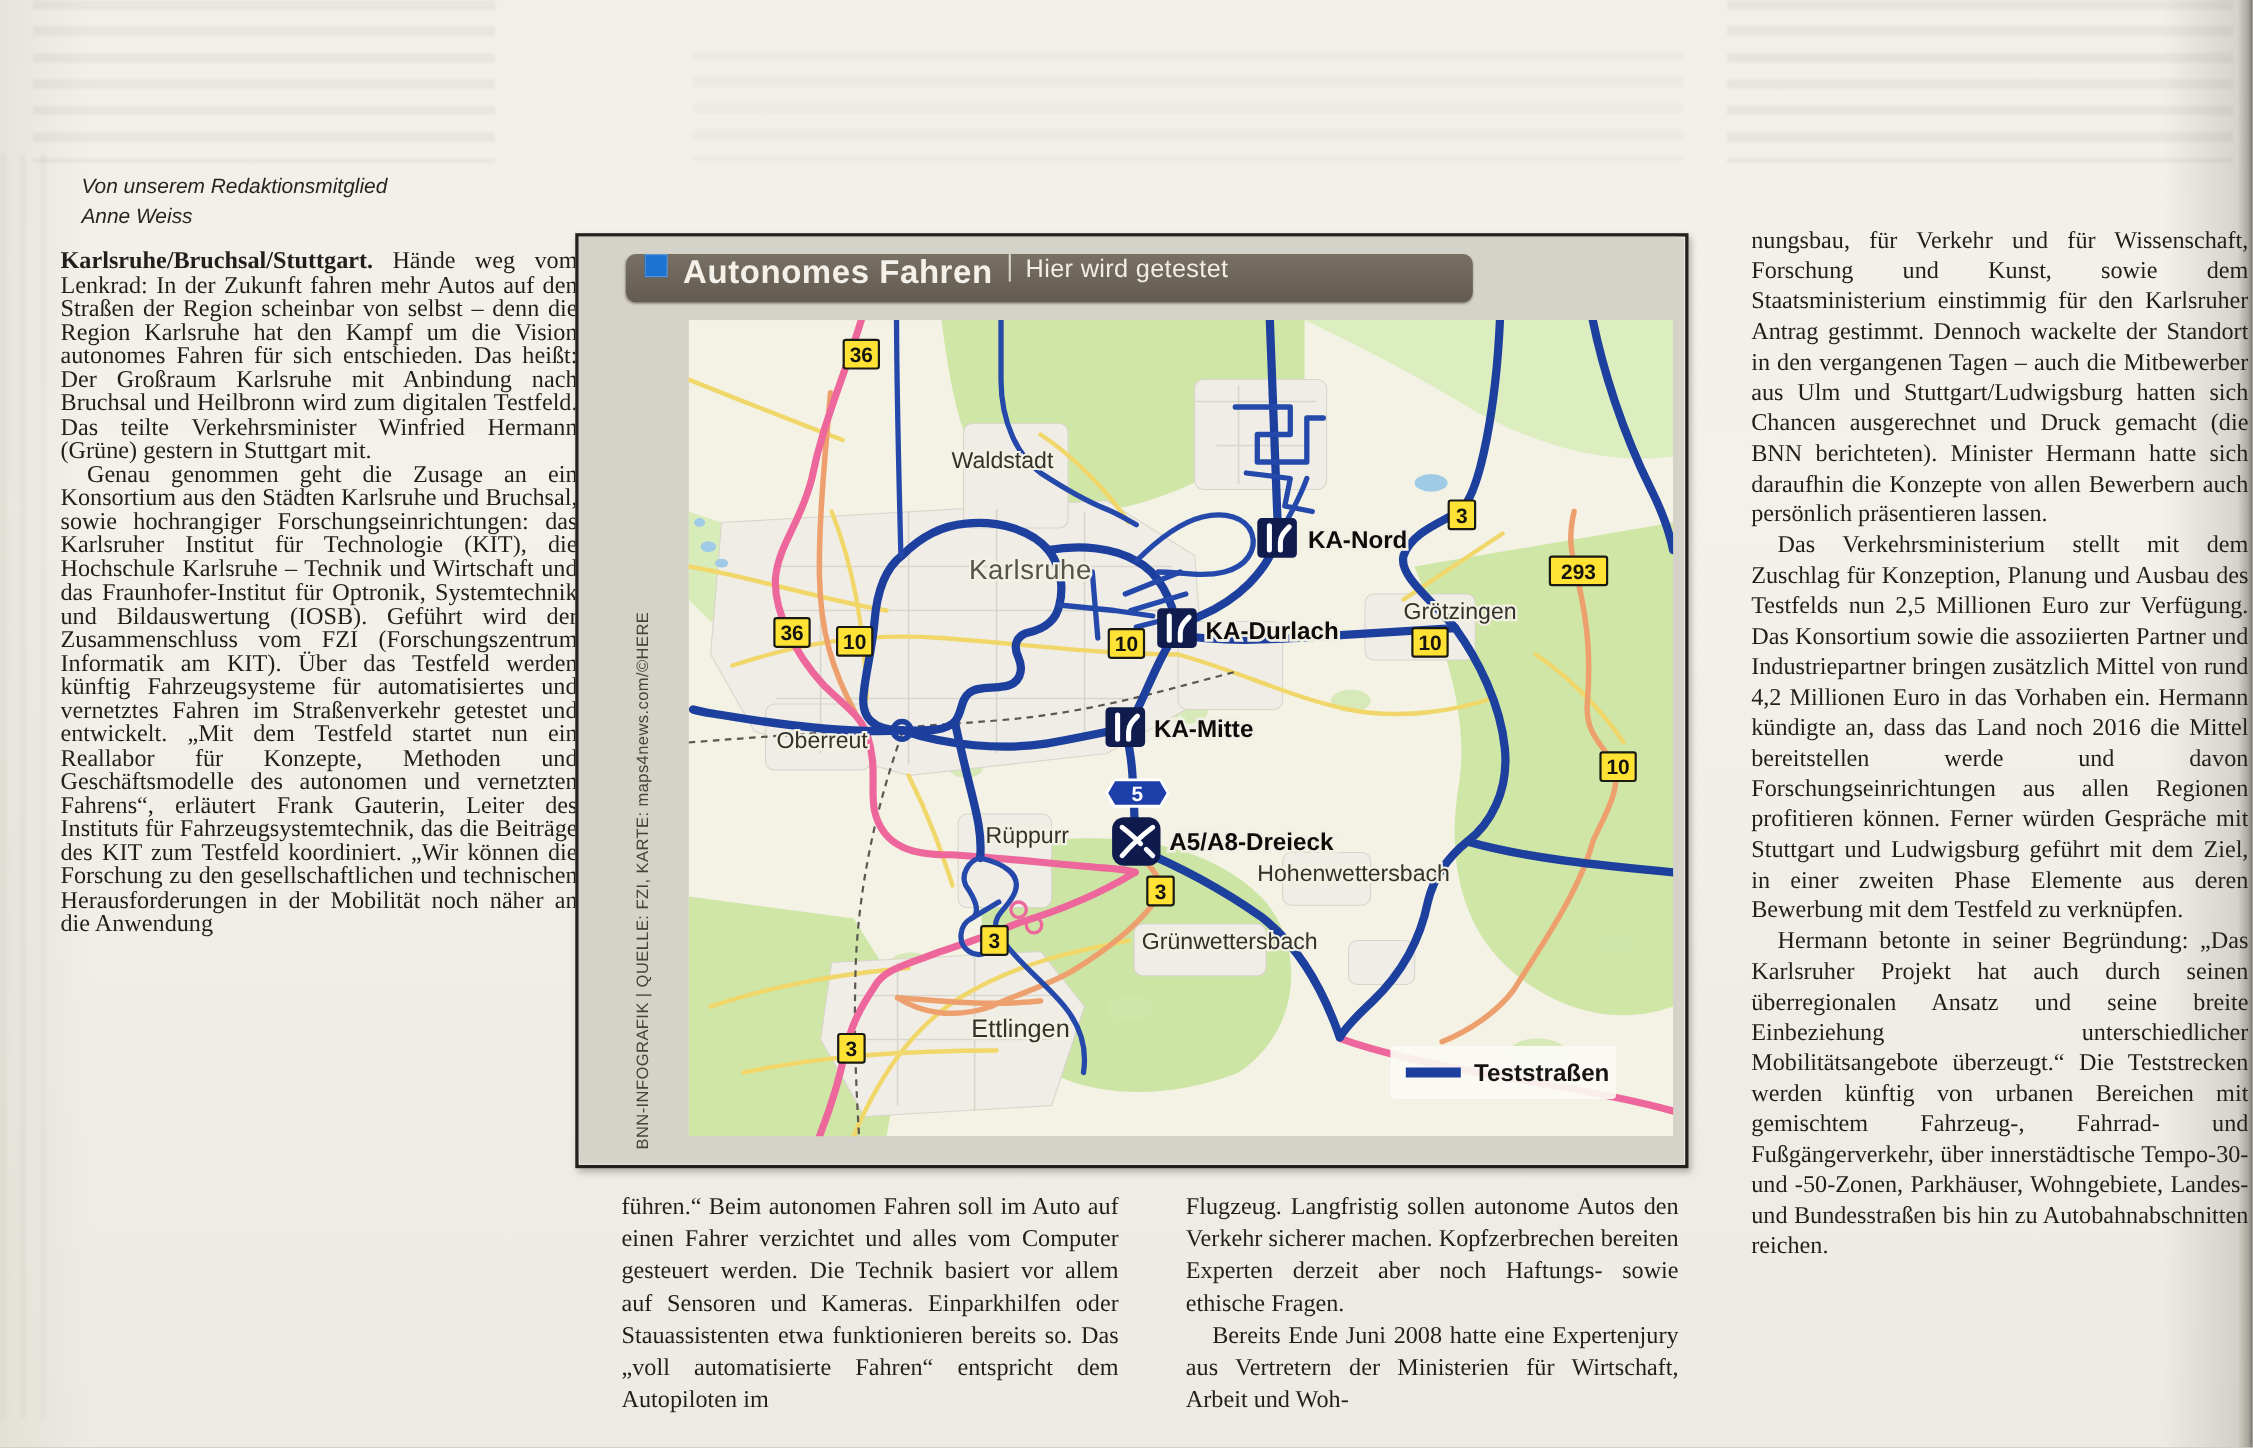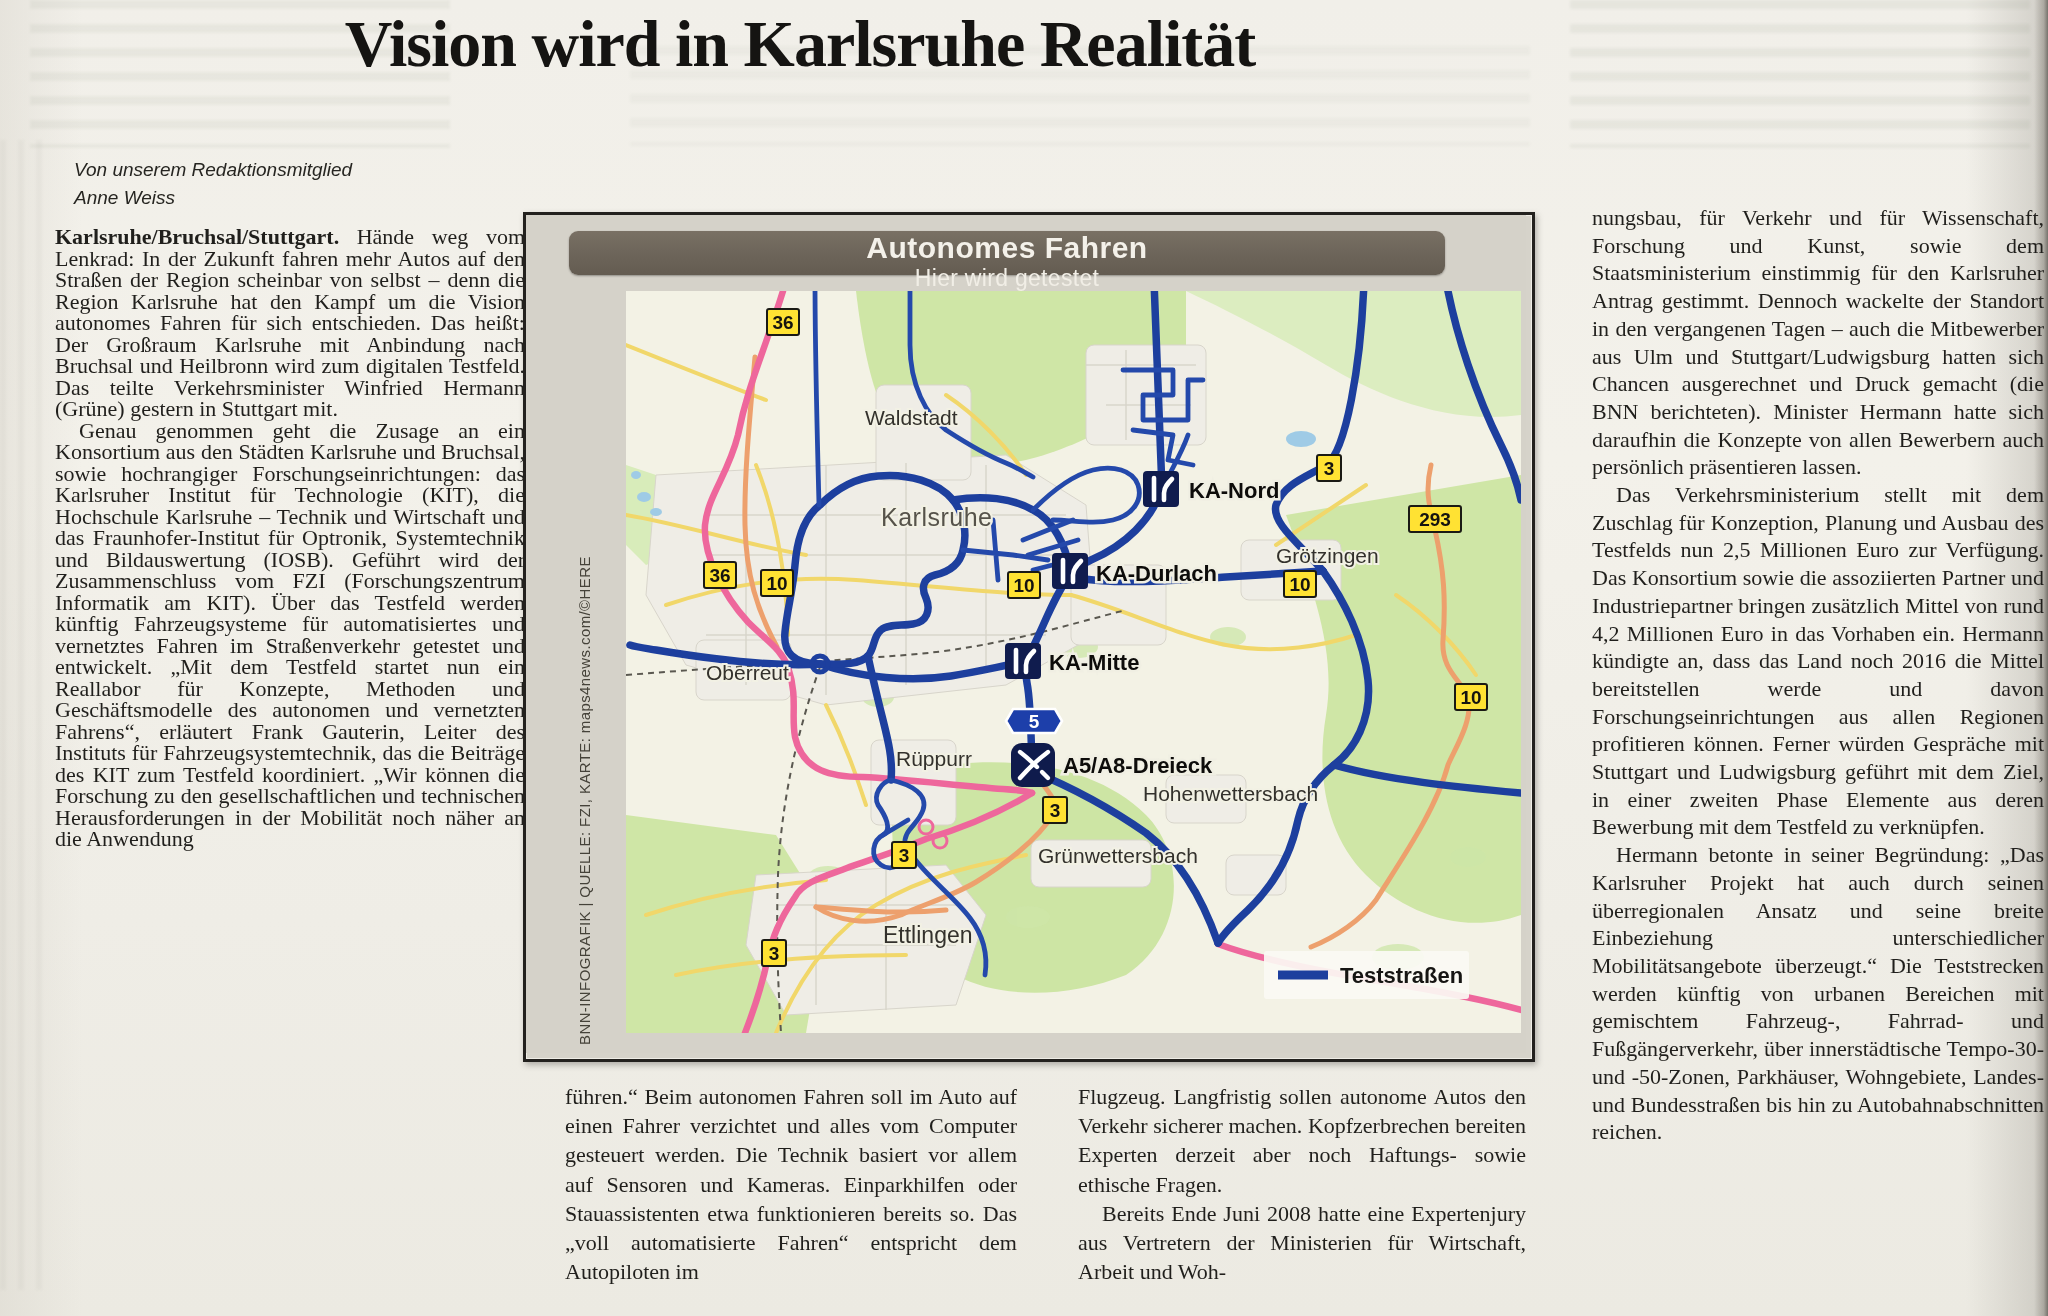--- a/index.html
+++ b/index.html
@@ -24,23 +24,23 @@
            text-align:justify;overflow:hidden;}
   .bodycol p{margin:0;}
   .bodycol p.ind{text-indent:24px;}
   .lh-tight{line-height:21.5px;}
   .lh-loose{line-height:29.2px;}
   .lh-col4{line-height:27.7px;}
   .dateline{font-weight:bold;}
   
   #mapframe{left:523px;top:212px;width:1006px;height:844px;border:3px solid #23211e;
             background:#d6d3ca;box-shadow:2px 3px 6px rgba(60,58,52,.35), inset 0 0 0 1px #efede6;}
-  #mapbar{left:43px;top:16px;width:876px;height:44px;border-radius:9px;
+  #mapbar{left:43px;top:16px;width:770px;height:44px;border-radius:9px;
           background:linear-gradient(180deg,#797064 0,#6e665b 45%,#645c51 100%);
-          display:flex;align-items:center;box-shadow:0 1px 2px rgba(40,38,34,.4);flex-direction:column;}
+          display:flex;align-items:flex-start;box-shadow:0 1px 2px rgba(40,38,34,.4);}
   #mapbar .sq{width:21px;height:21px;background:#1e73d2;margin:0 14px 0 17px;box-shadow:inset 0 0 0 1px rgba(255,255,255,.25);}
   #mapbar .t1{color:#f4f1ea;font-weight:bold;font-size:30px;letter-spacing:.5px;}
   #mapbar .div{width:2px;height:25px;background:#e8e4da;opacity:.85;margin:0 13px 0 15px;}
   #mapbar .t2{color:#f1eee6;font-weight:normal;font-size:23px;letter-spacing:.3px;}
   .credit{left:50px;top:830px;width:655px;height:20px;transform:rotate(-90deg);transform-origin:0 0;
           font-size:15px;letter-spacing:.4px;color:#454239;white-space:nowrap;}
   svg text{font-family:"Liberation Sans",sans-serif;}
   .place{fill:#33312c;font-size:21px;paint-order:stroke;stroke:#f2f1e4;stroke-width:4px;}
   .city{fill:#56534a;font-size:25px;letter-spacing:.5px;paint-order:stroke;stroke:#f2f1e4;stroke-width:4px;}
   .jlabel{fill:#0d0c0a;font-size:22px;font-weight:bold;paint-order:stroke;stroke:#f0efe3;stroke-width:5px;}
@@ -54,21 +54,20 @@
 <body>
 
 <div id="page">
 
   <div class="ghost g-rows abs" style="left:30px;top:0;width:420px;height:148px;opacity:.13;"></div>
   <div class="ghost g-rows abs" style="left:630px;top:46px;width:900px;height:100px;opacity:.08;"></div>
   <div class="ghost g-rows abs" style="left:1570px;top:0;width:460px;height:148px;opacity:.14;"></div>
   <div class="ghost g-cols abs" style="left:0;top:140px;width:52px;height:1150px;opacity:.10;"></div>
   <div class="edge-shadow abs"></div>
 
-  <div class="headline abs" style="left:200px;top:10px;width:1200px;">Vision wird in Karlsruhe Realität</div>
 
   <div class="abs" style="left:74px;top:156px;width:440px;">
     <div class="byline">Von unserem Redaktionsmitglied</div>
     <div class="byline">Anne Weiss</div>
   </div>
 
   <div class="bodycol lh-tight abs" style="left:55px;top:226px;width:470px;height:794px;">
     <p><strong class="dateline">Karlsruhe/Bruchsal/Stuttgart.</strong> <span>Hände weg vom Lenkrad: In der Zukunft fahren mehr Autos auf den Straßen der Region scheinbar von selbst – denn die Region Karlsruhe hat den Kampf um die Vision autonomes Fahren für sich entschieden. Das heißt: Der Großraum Karlsruhe mit Anbindung nach Bruchsal und Heilbronn wird zum digitalen Testfeld. Das teilte Verkehrsminister Winfried Hermann (Grüne) gestern in Stuttgart mit.</span></p>
     <p class="ind">Genau genommen geht die Zusage an ein Konsortium aus den Städten Karlsruhe und Bruchsal, sowie hochrangiger Forschungseinrichtungen: das Karlsruher Institut für Technologie (KIT), die Hochschule Karlsruhe – Technik und Wirtschaft und das Fraunhofer-Institut für Optronik, Systemtechnik und Bildauswertung (IOSB). Geführt wird der Zusammenschluss vom FZI (Forschungszentrum Informatik am KIT). Über das Testfeld werden künftig Fahrzeugsysteme für automatisiertes und vernetztes Fahren im Straßenverkehr getestet und entwickelt. „Mit dem Testfeld startet nun ein Reallabor für Konzepte, Methoden und Geschäftsmodelle des autonomen und vernetzten Fahrens“, erläutert Frank Gauterin, Leiter des Instituts für Fahrzeugsystemtechnik, das die Beiträge des KIT zum Testfeld koordiniert. „Wir können die Forschung zu den gesellschaftlichen und technischen Herausforderungen in der Mobilität noch näher an die Anwendung</p>
   </div>

